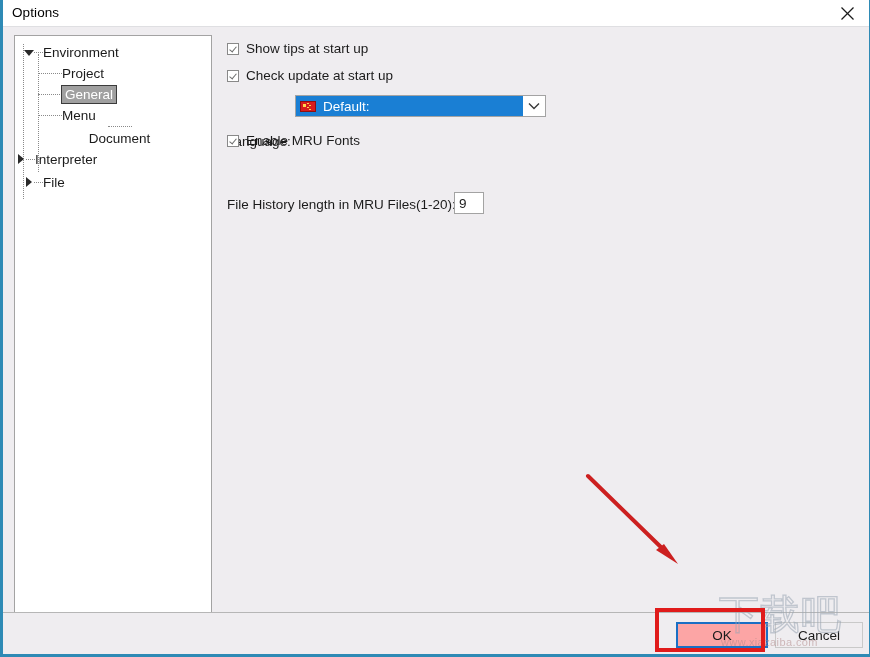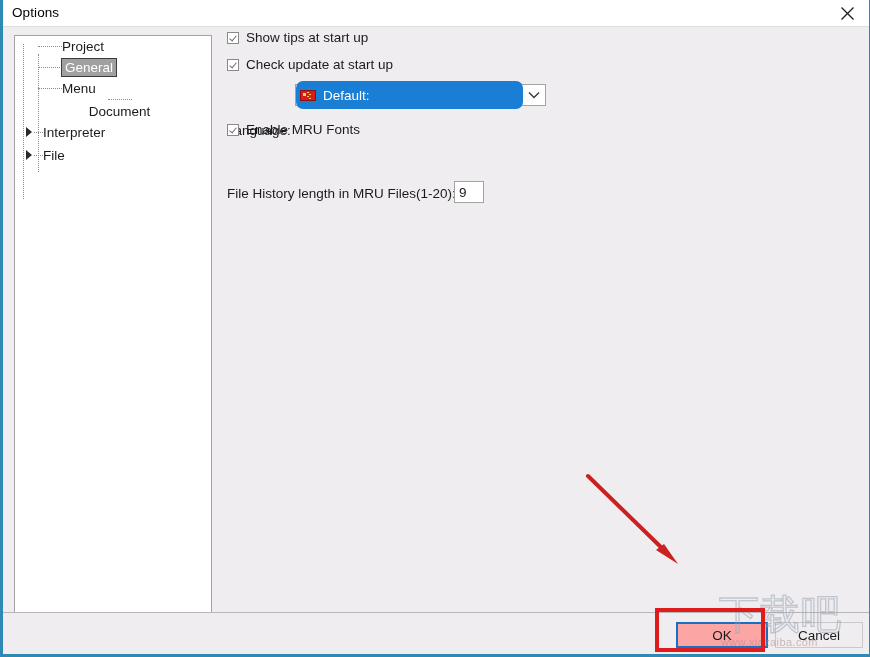--- a/index.html
+++ b/index.html
@@ -113,21 +113,21 @@
     border-top: 1px dotted #8a8a8a;
   }
   .vline {
     position: absolute;
     border-left: 1px dotted #8a8a8a;
   }
 
   
   #settings-pane {
     position: absolute;
-    left: 220px; top: 24px;
+    left: 220px; top: 35px;
     width: 640px; height: 560px;
   }
   .check-row {
     position: absolute;
     display: flex;
     align-items: center;
     font-size: 13.5px;
     color: #1b1b1b;
     cursor: default;
     white-space: nowrap;
@@ -162,28 +162,27 @@
     width: 251px; height: 22px;
     border: 1px solid #a3a3a3;
     background: #ffffff;
     box-sizing: border-box;
     display: flex;
     align-items: center;
     cursor: pointer;
   }
   #language-selection {
     flex: 1 1 auto;
-    height: 28px;
+    height: 20px;
     margin: 0;
     background: #1a7fd4;
     display: flex;
     align-items: center;
     padding-left: 4px;
     box-sizing: border-box;
-    border-radius: 7px;
   }
   #flag-icon {
     width: 16px; height: 11px;
     background: #d81c1c;
     border: 1px solid #8e1010;
     box-sizing: border-box;
     position: relative;
     flex: 0 0 auto;
     margin-right: 7px;
   }
@@ -327,20 +326,25 @@
         </svg>
       </span>
     </div>
   </div>
 
   <div id="tree-panel">
 
     <div class="vline" style="left:23px; top:18px; height:118px;"></div>
     <div class="vline" style="left:8px; top:8px; height:155px;"></div>
 
+    <div class="tree-row" style="margin-top:6px; padding-left:8px;">
+      <span class="expander open"></span>
+      <span class="dots-h" style="width:9px;"></span>
+      <span class="tree-label">Environment</span>
+    </div>
 
     <div class="tree-row" style="padding-left:23px;">
       <span class="dots-h" style="width:24px;"></span>
       <span class="tree-label">Project</span>
     </div>
 
     <div class="tree-row" style="padding-left:23px;">
       <span class="dots-h" style="width:24px;"></span>
       <span class="tree-label selected">General</span>
     </div>
@@ -349,21 +353,21 @@
       <span class="dots-h" style="width:24px;"></span>
       <span class="tree-label">Menu</span>
     </div>
 
     <div class="tree-row" style="padding-left:13px;flex-direction:column;">
       <span class="dots-h" style="width:24px;"></span>
       <span class="tree-label">Document</span>
     </div>
 
 
-    <div class="tree-row" style="padding-left:8px; margin-top:2px;">
+    <div class="tree-row" style="margin-top:2px;">
       <span class="expander closed"></span>
       <span class="dots-h" style="width:9px;"></span>
       <span class="tree-label">Interpreter</span>
     </div>
 
     <div class="tree-row" style="padding-left:8px; margin-top:2px;">
       <span class="expander closed"></span>
       <span class="dots-h" style="width:9px;"></span>
       <span class="tree-label">File</span>
     </div>

